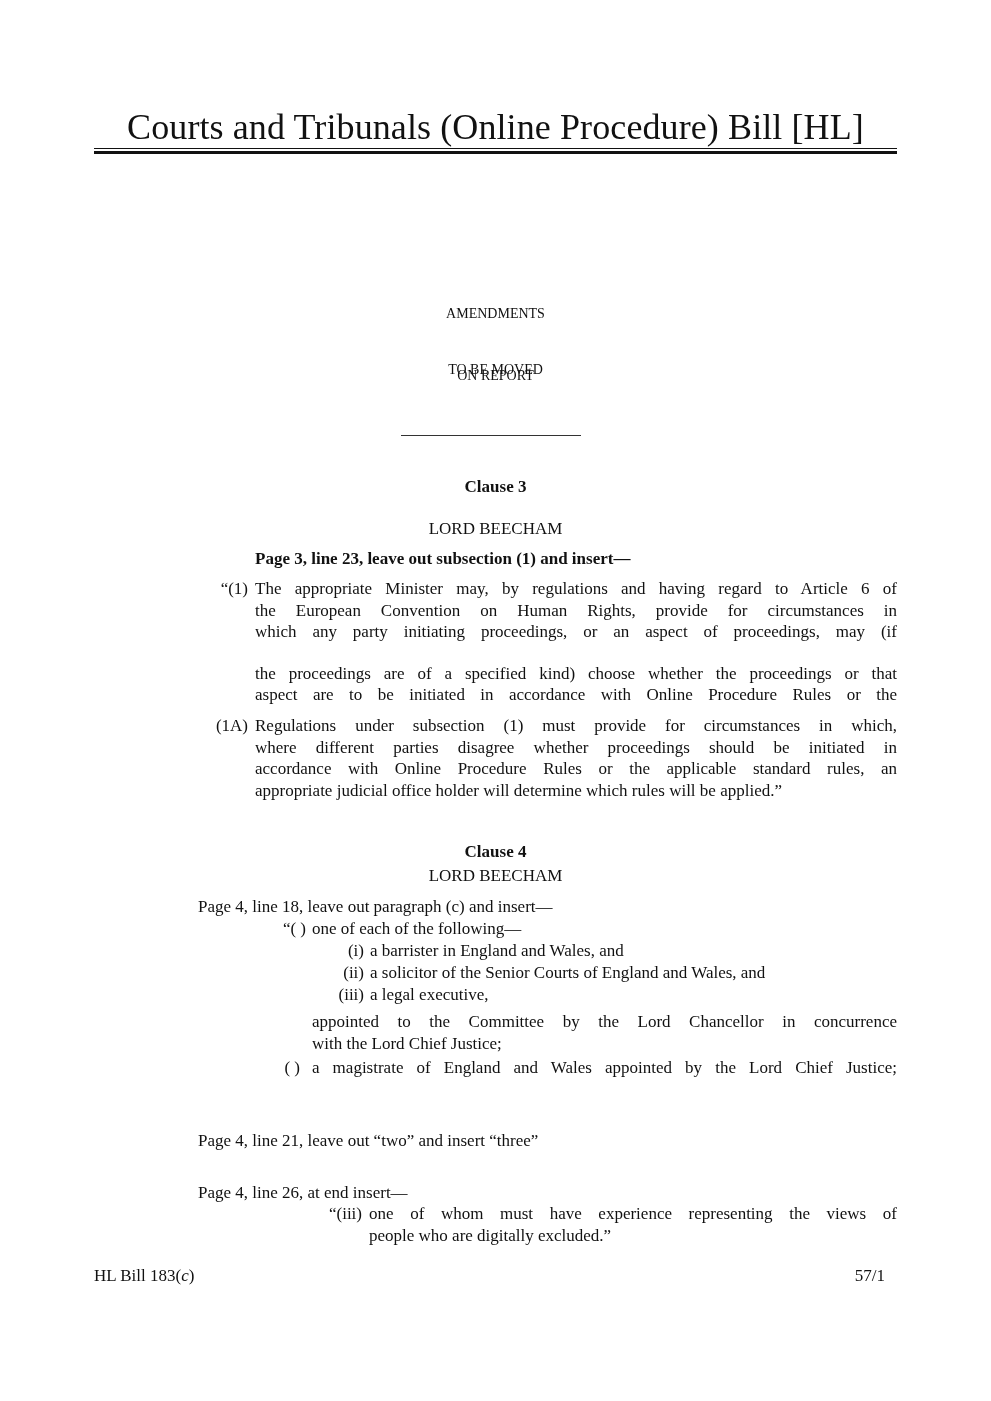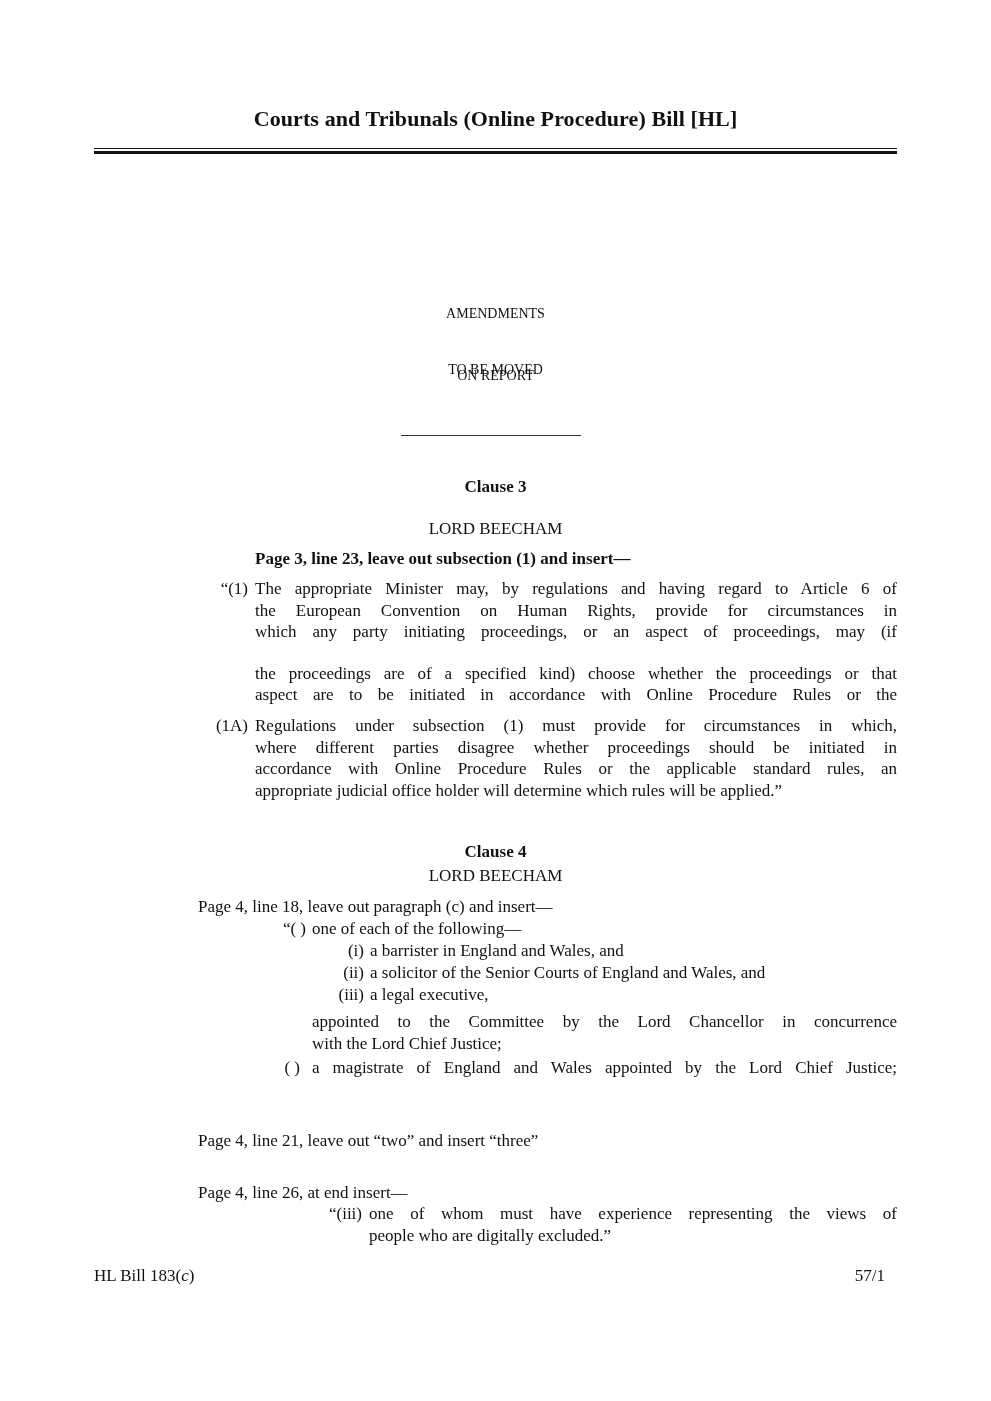--- a/index.html
+++ b/index.html
@@ -1,18 +1,18 @@
 <!DOCTYPE html>
 <html><head>
 <meta charset="utf-8">
 <style>
   html, body { margin:0; padding:0; background:#ffffff; }
   body { width:991px; height:1401px; position:relative; font-family:"Liberation Serif","DejaVu Serif",serif; color:#111; overflow:hidden; }
   .abs { position:absolute; }
-  .title { left:94px; width:803px; top:106px; text-align:center; font-size:22px; font-weight:bold; letter-spacing:0.1px; }
+  .title { left:94px; width:803px; top:106px; text-align:center; font-size:36px; font-weight:normal; letter-spacing:0.1px; }
   .rule-thin { left:94px; width:803px; top:148px; height:1px; background:#111; }
   .rule-thick { left:94px; width:803px; top:151px; height:3px; background:#111; }
   .center { left:0; width:991px; text-align:center; font-size:14px; }
   .short-rule { left:401px; width:180px; top:435px; height:1px; background:#333; }
   .bold { font-weight:bold; }
   .txt { font-size:17px; line-height:21.5px; }
   .just { text-align:justify; }
   .num { text-align:right; }
 </style>
 </head>

